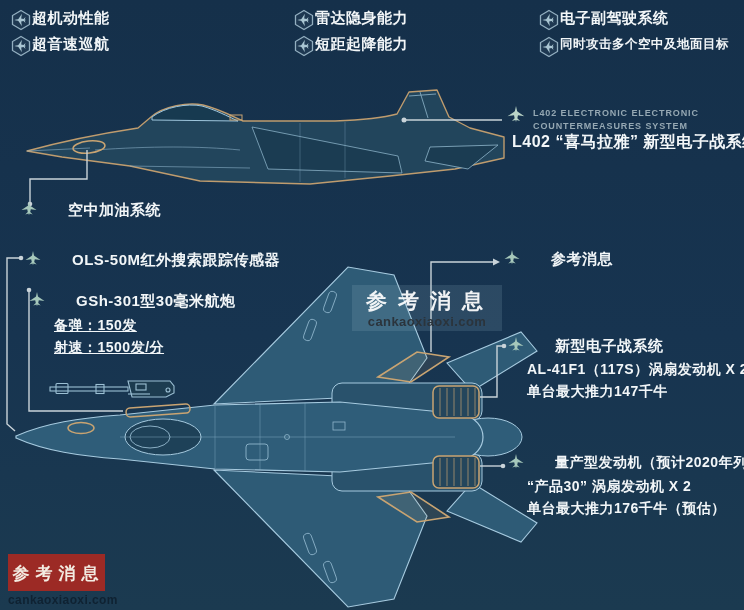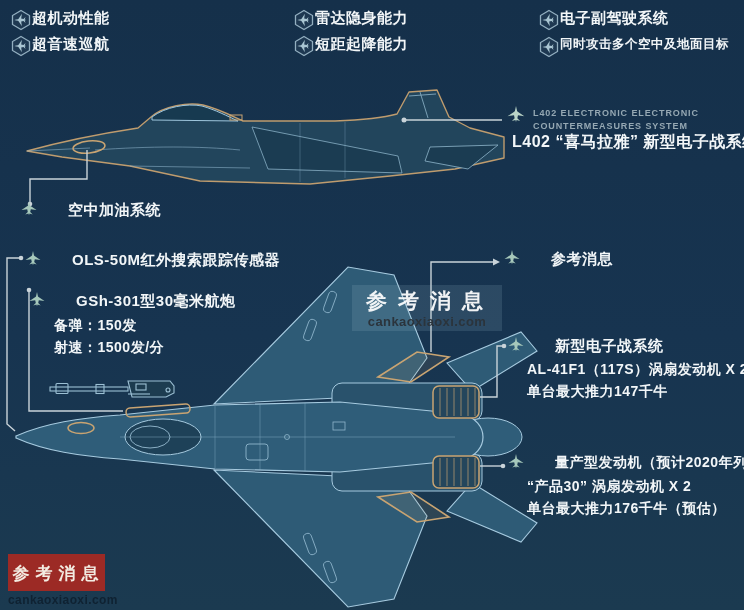--- a/index.html
+++ b/index.html
@@ -221,21 +221,21 @@
     <span class="title">OLS-50M红外搜索跟踪传感器</span>
   </div>
 
   <div class="txt" style="left:28px;top:291px;">
     <div class="callout">
       <svg class="icon" width="18" height="18" viewBox="0 0 24 24">
           <use href="#plane-path" fill="#a6c8bb"></use>
         </svg>
       <span class="title">GSh-301型30毫米航炮</span>
     </div>
-    <div class="subs" style="margin-top:4px;">
+    <div class="subs" style="margin-top:4px;text-decoration:underline;">
       <div>备弹：150发</div>
       <div>射速：1500发/分</div>
     </div>
   </div>
 
   <div class="txt callout" style="left:503px;top:249px;">
     <svg class="icon" width="18" height="18" viewBox="0 0 24 24">
         <use href="#plane-path" fill="#a6c8bb"></use>
       </svg>
     <span class="title">参考消息</span>

